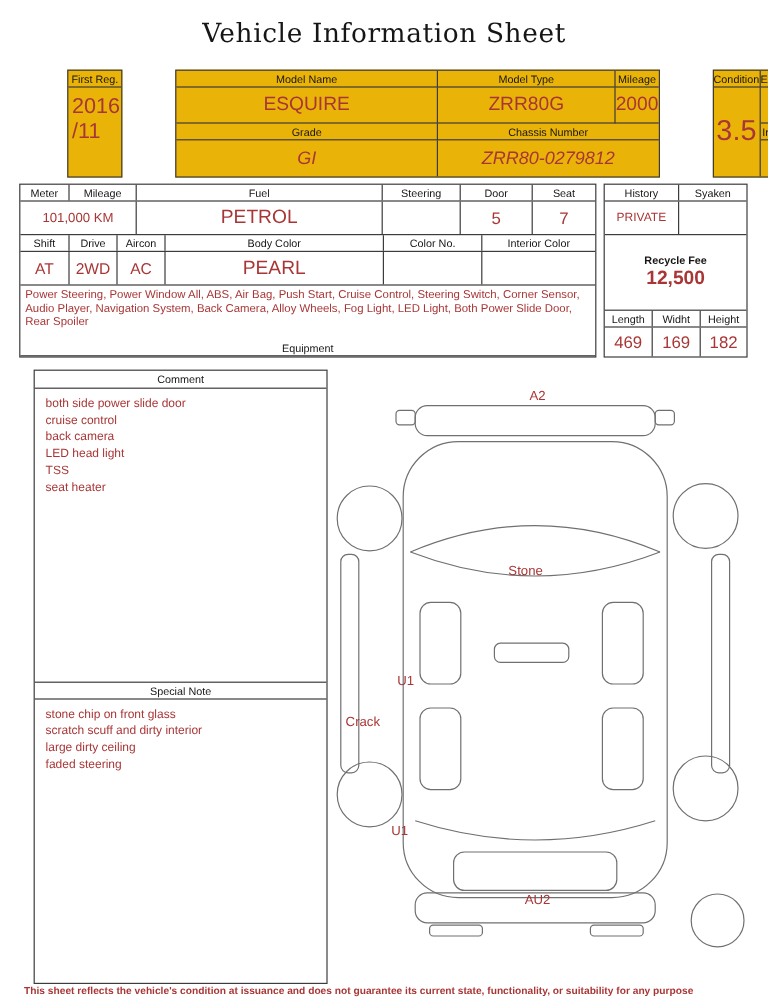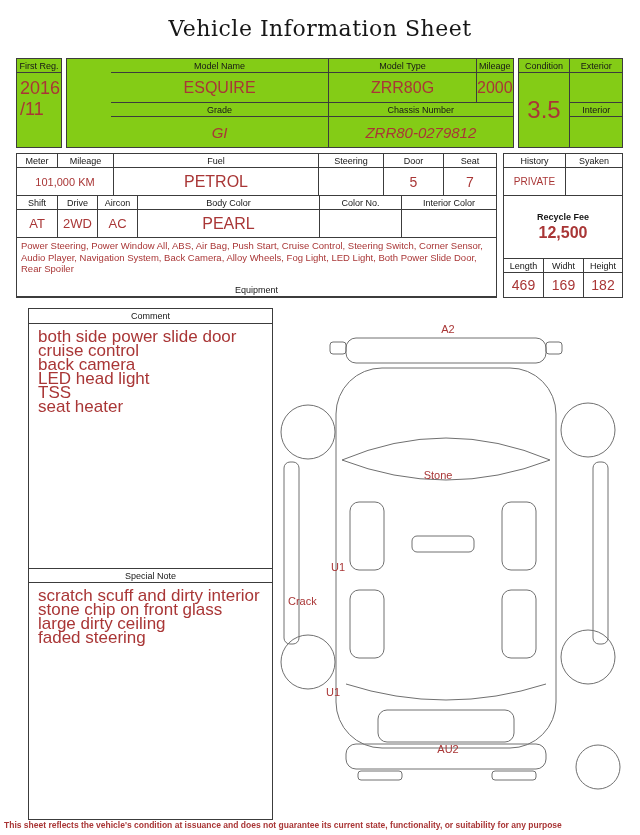--- a/index.html
+++ b/index.html
@@ -25,25 +25,25 @@
   .val { display:flex; align-items:center; justify-content:center; }
   .red { color:var(--value-red,#a93636); }
   .v10 { font-size:10px; } .v11 { font-size:11px; } .v13 { font-size:13px; }
   .v14 { font-size:14px; } .v15 { font-size:15px;font-style:italic; } .v16 { font-size:16px; }
   .bR { border-right:1px solid var(--border,#3c3c3c); }
   .bB { border-bottom:1px solid var(--border,#3c3c3c); }
   .grow { flex:1; }
 
   
   .blockA { position:absolute; left:16px; top:58px; width:607px; height:90px; display:flex; gap:4px; }
-  .panel { border:1px solid var(--border,#3c3c3c); background:#84cc16; }
+  .panel { border:1px solid var(--border,#3c3c3c); background:#eab308;margin-left:40px; }
   .firstreg { width:47px; display:flex; flex-direction:column; }
   .firstreg .hdr { height:14px; border-bottom:1px solid var(--border,#3c3c3c); }
   .firstreg-val { flex:1; font-size:18px; line-height:21px; padding:5px 1px 0 3px; }
-  .modelgrid { flex:1; display:grid; grid-template-columns:218px 148px 1fr; grid-template-rows:14px 30px 14px 1fr;padding-left:44px; }
+  .modelgrid { flex:1; display:grid; grid-template-columns:218px 148px 1fr; grid-template-rows:14px 30px 14px 1fr; }
   .condgrid { width:112px; display:grid; grid-template-columns:1fr 1fr; grid-template-rows:14px 30px 14px 1fr; }
   .cond-val { grid-column:1; grid-row:2/5; font-size:24px; }
 
   
   .blockB { position:absolute; left:16px; top:153px; width:607px; height:145px; display:flex; gap:6px; }
   .specL { width:481px; border:1px solid var(--border,#3c3c3c); display:flex; flex-direction:column; }
   .specR { flex:1; border:1px solid var(--border,#3c3c3c); display:flex; flex-direction:column; }
   .trow { display:flex; border-bottom:1px solid var(--border,#3c3c3c); }
   .trow.noB { border-bottom:none; }
   .h14 { height:14px; } .h28 { height:28px; } .h63 { height:63px; }
@@ -58,33 +58,33 @@
   .blockC {
     position:absolute; left:28px; top:308px; width:245px; height:512px;
     border:1px solid var(--border,#3c3c3c);
     display:flex; flex-direction:column; background:#fff;
   }
   .chdr {
     height:15px; border-bottom:1px solid var(--border,#3c3c3c);
     display:flex; align-items:center; justify-content:center; font-size:9px;
   }
   .chdr.bT { border-top:1px solid var(--border,#3c3c3c); }
-  .ctext { padding:6px 9px; font-size:17px; line-height:14px; }
+  .ctext { padding:6px 9px; font-size:10px; line-height:14px; }
   .comment-area { height:244px; }
   .note-area { flex:1; }
 
   
   .diagram-wrap { position:absolute; left:262px; top:312px; width:372px; height:485px; }
   .diagram { width:100%; height:100%; }
   .car-line { stroke:var(--diagram-line,#707070); fill:none; stroke-width:1; }
   .car-label { fill:var(--value-red,#a93636); font-size:11px; font-family:"Liberation Sans",sans-serif; }
 
   
   .footer {
-    position:absolute; left:4px; top:820px; width:608px;
+    position:absolute; left:20px; top:820px; width:608px;
     font-size:8.5px; font-weight:bold; line-height:10px;
   }
 </style>
 </head>
 <body>
 
 <div class="title">Vehicle Information Sheet</div>
 
 <div class="blockA">
 
@@ -197,22 +197,22 @@
   <div class="ctext comment-area red">
     <div>both side power slide door</div>
     <div>cruise control</div>
     <div>back camera</div>
     <div>LED head light</div>
     <div>TSS</div>
     <div>seat heater</div>
   </div>
   <div class="chdr bT">Special Note</div>
   <div class="ctext note-area red">
+    <div>stone chip on front glass</div>
     <div>scratch scuff and dirty interior</div>
-    <div>stone chip on front glass</div>
     <div>large dirty ceiling</div>
     <div>faded steering</div>
   </div>
 </div>
 
 <div class="diagram-wrap">
   <svg class="diagram" viewBox="0 0 372 485">
     <g class="car-line">
 
       <rect x="84" y="26" width="200" height="25" rx="10"></rect>

